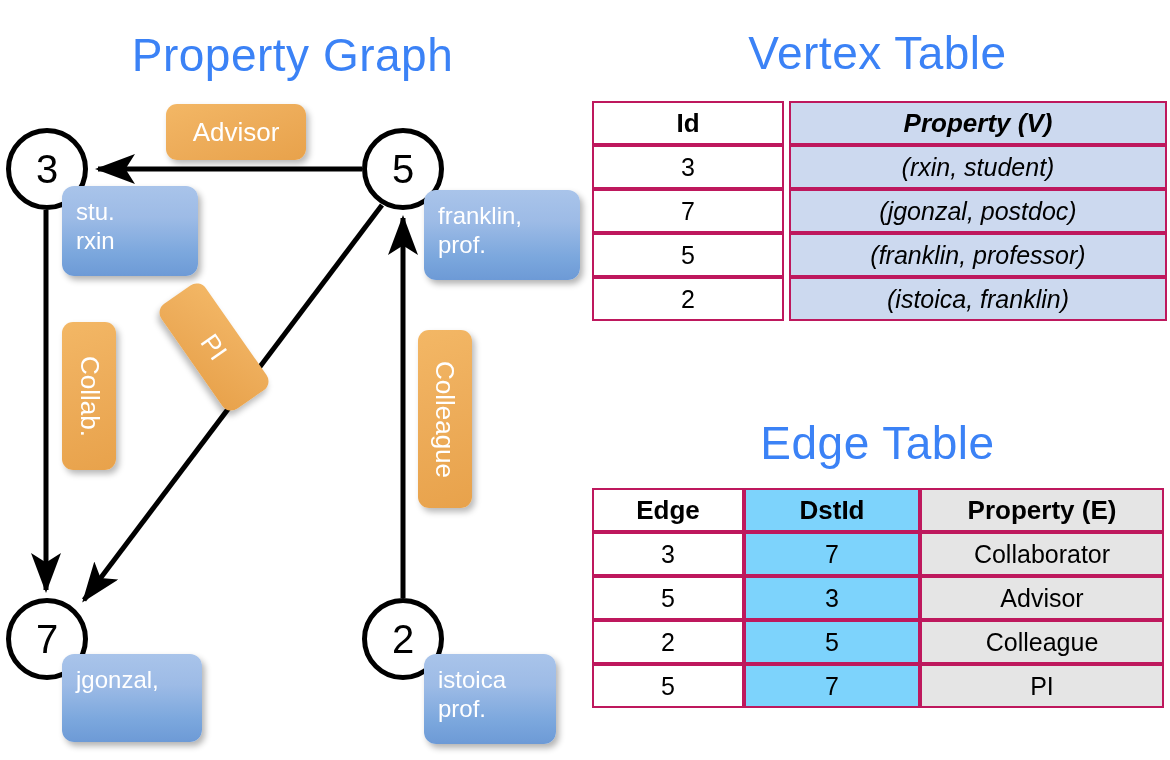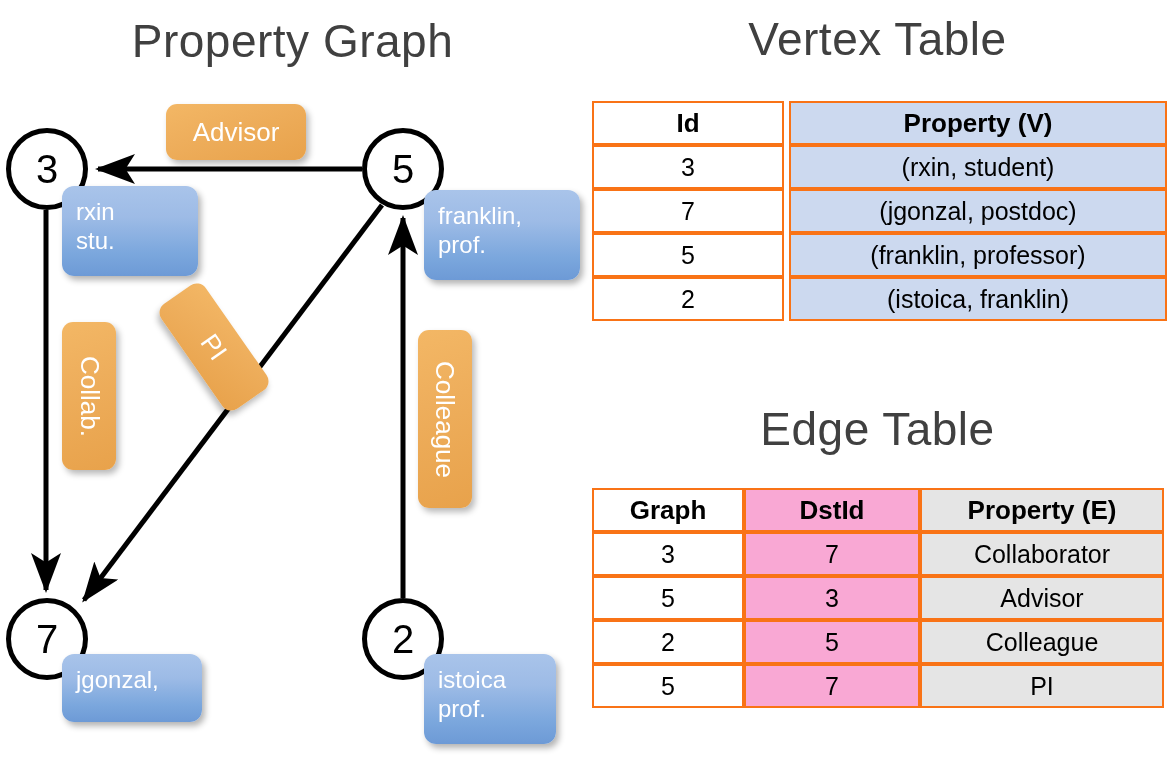--- a/index.html
+++ b/index.html
@@ -12,23 +12,24 @@
     position:relative;
   }
   .stage{position:absolute;left:0;top:0;width:1170px;height:760px;}
 
   
   .title{
     position:absolute;
     font-size:46px;
     font-weight:300;
     letter-spacing:0.5px;
-    color:#404040;
+    color:#3b82f6;
     white-space:nowrap;
     text-align:center;
+    margin-top:14px;
   }
   #title-property-graph{left:0;top:14px;width:585px;}
   #title-vertex-table{left:585px;top:12px;width:585px;}
   #title-edge-table{left:585px;top:402px;width:585px;}
 
   
   #graph-svg{position:absolute;left:0;top:0;width:585px;height:760px;}
 
   
   .node{
@@ -57,21 +58,21 @@
     box-shadow:3px 4px 6px rgba(0,0,0,0.30);
     color:#ffffff;
     font-size:24px;
     font-weight:300;
     line-height:1.22;
     padding:11px 0 11px 14px;
     box-sizing:border-box;
   }
   #vprop-3{left:62px;top:186px;width:136px;height:90px;}
   #vprop-5{left:424px;top:190px;width:156px;height:90px;}
-  #vprop-7{left:62px;top:654px;width:140px;height:68px;}
+  #vprop-7{left:62px;top:654px;width:140px;height:88px;}
   #vprop-2{left:424px;top:654px;width:132px;height:90px;border-radius:12px;}
 
   
   .elabel{
     position:absolute;
     border-radius:11px;
     background:linear-gradient(160deg,#f3b765 0%,#eeae5c 40%,#e8a24b 100%);
     box-shadow:3px 4px 6px rgba(0,0,0,0.28);
     color:#ffffff;
     font-size:26px;
@@ -92,41 +93,41 @@
   }
 
   
   table.gtable{
     position:absolute;
     border-collapse:separate;
     border-spacing:0;
     table-layout:fixed;
   }
   table.gtable td{
-    border:2px solid #f97316;
+    border:2px solid #be185d;
     text-align:center;
     font-size:25px;
     font-weight:300;
     color:#000;
     padding:0;
     height:44px;
     box-sizing:border-box;
   }
   table.gtable td.hd{font-weight:bold;font-size:26px;}
 
   
   #vertex-table{left:592px;top:101px;}
   #vertex-table td.c-id{width:192px;background:#ffffff;}
-  #vertex-table td.c-prop{width:378px;background:#ccd9ef;}
+  #vertex-table td.c-prop{width:378px;background:#ccd9ef;font-style:italic;}
   #vertex-table td.c-gap{width:5px;border:none;background:#fff;height:44px;}
 
   
   #edge-table{left:592px;top:488px;}
   #edge-table td.c-src{width:152px;background:#ffffff;}
-  #edge-table td.c-dst{width:176px;background:#f9a8d4;}
+  #edge-table td.c-dst{width:176px;background:#7dd3fc;}
   #edge-table td.c-prop{width:244px;background:#e5e5e5;}
 </style>
 </head>
 <body>
 
 <div class="stage">
 
   <div class="title" id="title-property-graph">Property Graph</div>
   <div class="title" id="title-edge-table">Edge Table</div>
   <div class="title" id="title-vertex-table">Vertex Table</div>
@@ -175,22 +176,22 @@
     <span>5</span>
   </div>
   <div class="node" id="node-7">
     <span>7</span>
   </div>
   <div class="node" id="node-2">
     <span>2</span>
   </div>
 
   <div class="vprop" id="vprop-3">
+    <div>stu.</div>
     <div>rxin</div>
-    <div>stu.</div>
   </div>
   <div class="vprop" id="vprop-5">
     <div>franklin,</div>
     <div>prof.</div>
   </div>
   <div class="vprop" id="vprop-7">
     <div>jgonzal,</div>
   </div>
   <div class="vprop" id="vprop-2">
     <div>istoica</div>
@@ -223,21 +224,21 @@
         <td class="c-id">2</td>
         <td class="c-gap"></td>
         <td class="c-prop">(istoica, franklin)</td>
       </tr>
     </tbody>
   </table>
 
   <table class="gtable" id="edge-table">
     <tbody>
       <tr>
-        <td class="c-src hd">Graph</td>
+        <td class="c-src hd">Edge</td>
         <td class="c-dst hd">DstId</td>
         <td class="c-prop hd">Property (E)</td>
       </tr>
       <tr>
         <td class="c-src">3</td>
         <td class="c-dst">7</td>
         <td class="c-prop">Collaborator</td>
       </tr>
       <tr>
         <td class="c-src">5</td>

